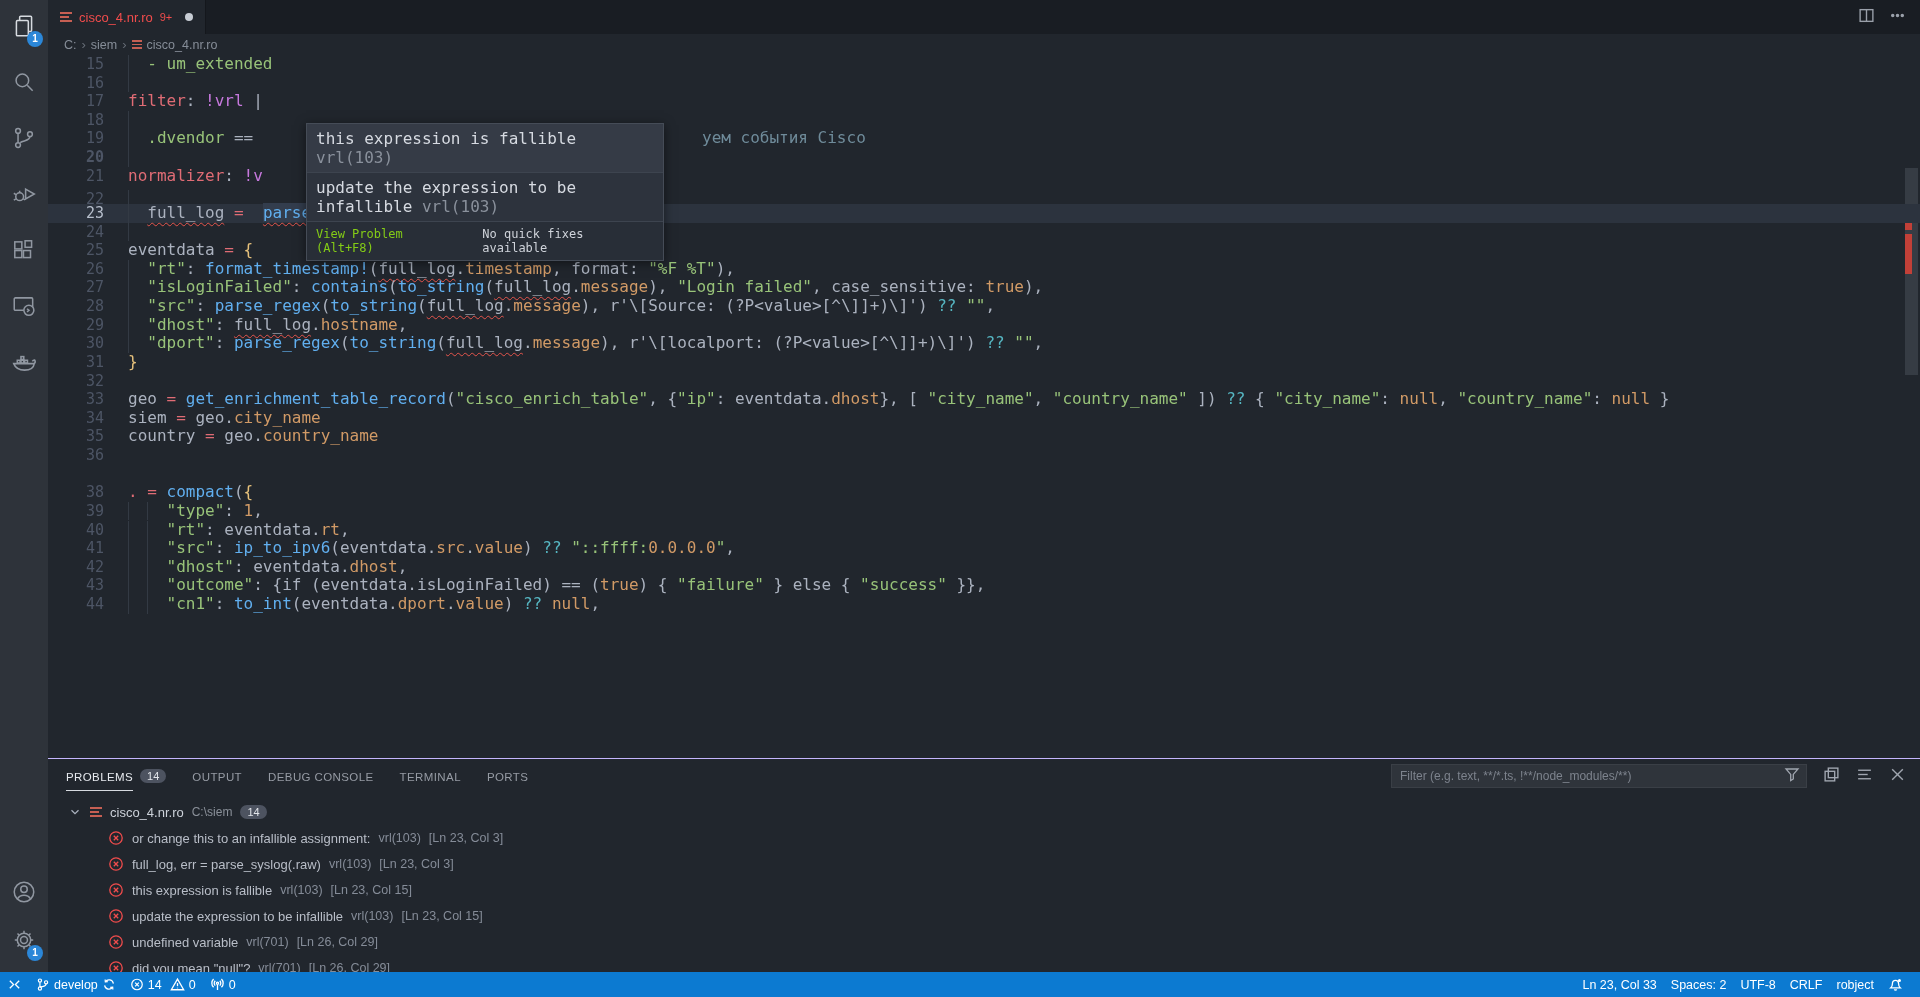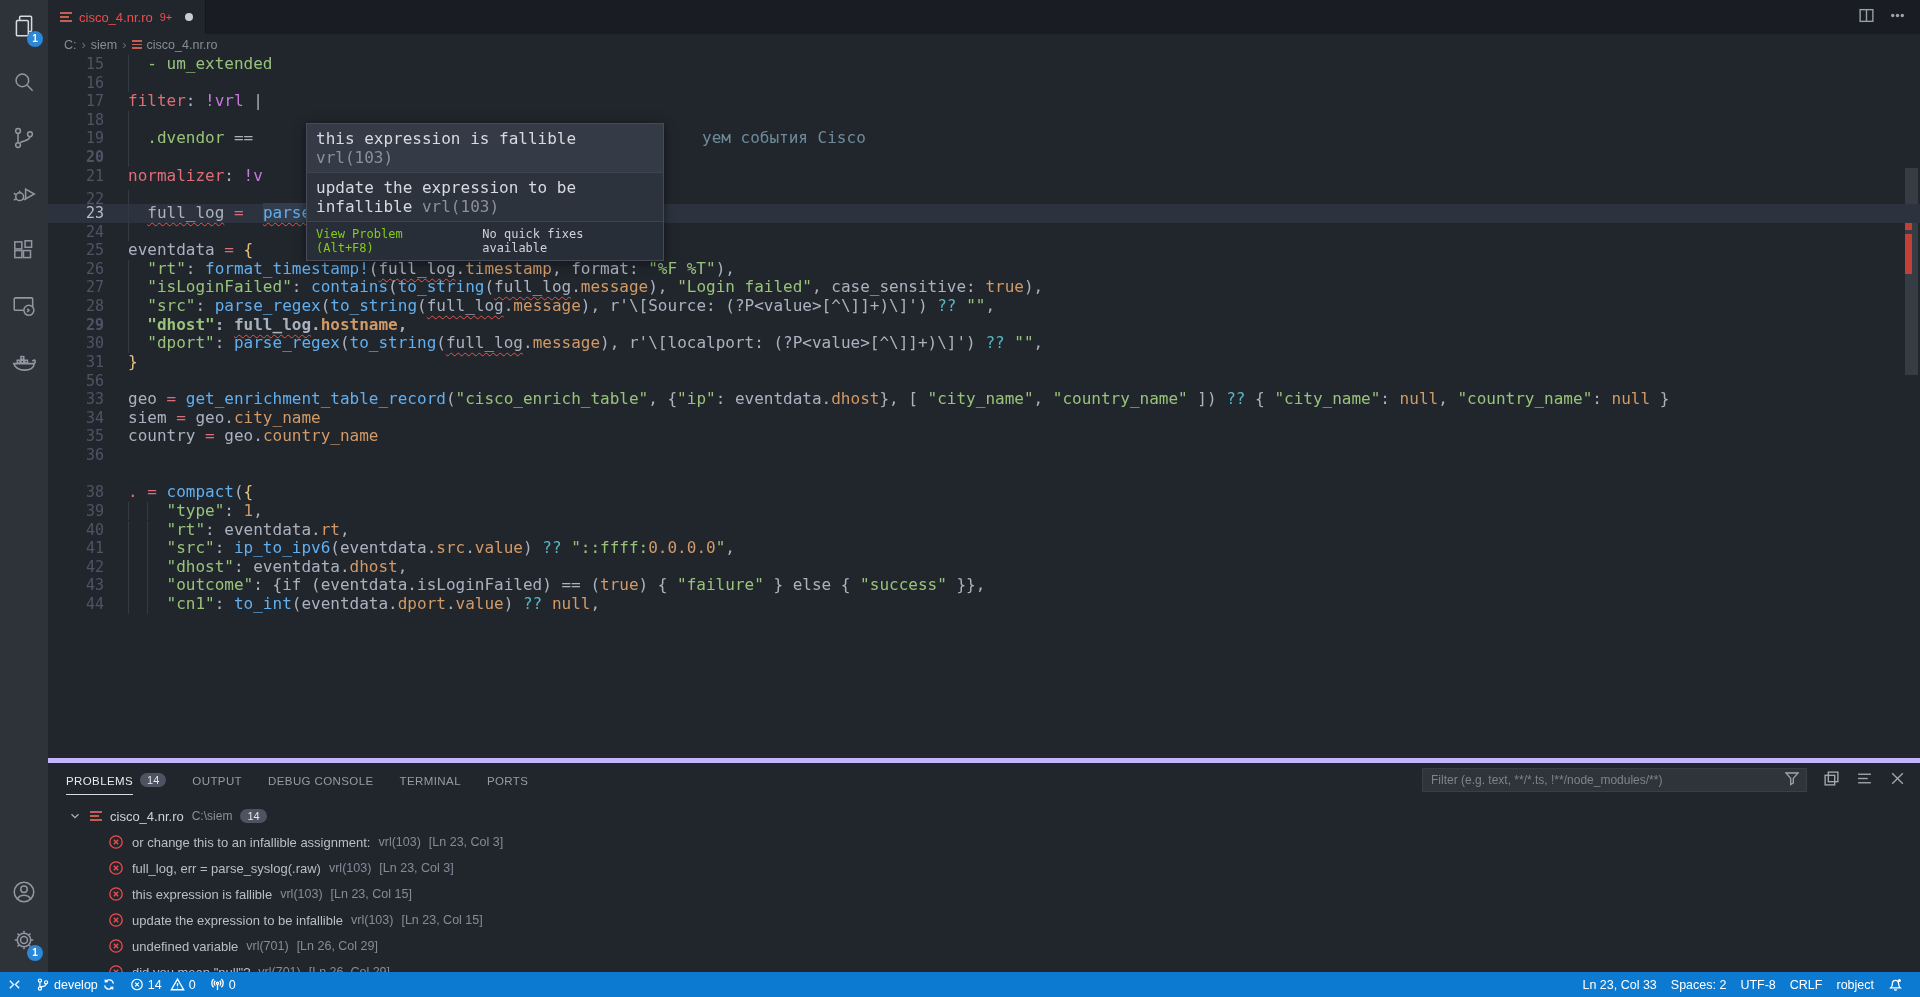--- a/index.html
+++ b/index.html
@@ -67,29 +67,29 @@
   .hover-status{ border-top:1px solid #3d444f; background:#282e37; padding:5px 9px; display:flex; gap:16px;
                  font-size:12px; align-items:center; }
   .hover-link{ color:#84cc16; cursor:pointer; }
   .hover-msg{ color:#cfd3da; }
 
   
   .scrollbar{ position:absolute; right:2px; top:113px; width:13px; height:207px; background:rgba(121,128,140,.25); }
   .ovr-mark{ position:absolute; right:8px; width:7px; background:#c24038; }
 
   
-  .panel{ height:214px; flex:0 0 214px; background:#21262d; border-top:5px solid #c4b5fd; position:relative; overflow:hidden; }
+  .panel{ height:214px; flex:0 0 214px; background:#21262d; border-top:1px solid #c4b5fd; position:relative; overflow:hidden; }
   .panel-header{ height:34px; display:flex; align-items:center; padding:0 14px 0 18px; }
   .ptabs{ display:flex; gap:26px; align-items:center; }
   .ptab{ color:#969ba4; font-size:11.5px; letter-spacing:.4px; cursor:pointer; padding:9px 0 7px; }
   .ptab.active{ color:#e6e9ee; border-bottom:1px solid #d7dae0; }
   .ptab-wrap{ display:flex; align-items:center; gap:7px; }
   .badge{ background:#4d5360; color:#e2e5ea; font-size:11px; border-radius:11px; padding:1px 7px; }
   .panel-tools{ margin-left:auto; display:flex; align-items:center; gap:16px; }
-  .filterbox{ width:385px; height:24px; background:#2f343b; border:1px solid #3a3f46; display:flex; align-items:center; padding:0 6px 0 8px; }
+  .filterbox{ width:416px; height:24px; background:#2f343b; border:1px solid #3a3f46; display:flex; align-items:center; padding:0 6px 0 8px; }
   .filterbox input{ flex:1; background:transparent; border:none; outline:none; color:#c7ccd4; font-size:12px;
                     font-family:"Liberation Sans",sans-serif; }
   .filterbox input::placeholder{ color:#7d838d; }
   .panel-tools svg{ stroke:#a0a6b0; fill:none; stroke-width:1.3; cursor:pointer; }
   .panel-body{ padding-top:6px; }
   .prow{ height:26px; display:flex; align-items:center; gap:8px; font-size:13px; cursor:pointer; }
   .filerow{ padding-left:20px; }
   .filerow .fname{ color:#cdd2da; }
   .filerow .fpath{ color:#8a9099; font-size:12px; }
   .problemrow{ padding-left:60px; }
@@ -265,24 +265,24 @@
           <div class="code-line" style="top: 74.48px;"><i class="guide" style="left: 80px;"></i><span class="ln">19</span><span class="code"><span class="tk-g">  .dvendor</span><span class="tk-w"> == </span><span class="tk-m" style="position: absolute; left: 574px; top: 0px;">уем события Cisco</span></span></div>
           <div class="code-line" style="top: 93.1px; font-weight: bold;"><i class="guide" style="left: 80px;"></i><span class="ln">20</span><span class="code"></span></div>
           <div class="code-line" style="top: 111.72px;"><span class="ln">21</span><span class="code"><span class="tk-r">normalizer</span><span class="tk-w">: </span><span class="tk-p">!v</span></span></div>
           <div class="code-line" style="top: 135px;"><i class="guide" style="left: 80px;"></i><span class="ln">22</span><span class="code"></span></div>
           <div class="code-line hl" style="top: 148.96px;"><i class="guide" style="left: 80px;"></i><span class="ln">23</span><span class="code"><span class="tk-w">  </span><span class="tk-w sq">full_log</span><span class="tk-w"> </span><span class="tk-r">=</span><span class="tk-w">  </span><span class="tk-b sq whl">parse_syslog</span><span class="tk-w sq whl">(</span><span class="tk-o sq whl">.raw</span><span class="tk-w sq whl">)</span></span><i class="cursor" style="left: 388.16px;"></i></div>
           <div class="code-line" style="top: 167.58px;"><i class="guide" style="left: 80px;"></i><span class="ln">24</span><span class="code"></span></div>
           <div class="code-line" style="top: 186.2px;"><span class="ln">25</span><span class="code"><span class="tk-w">eventdata</span><span class="tk-r"> = </span><span class="tk-y">{</span></span></div>
           <div class="code-line" style="top: 204.82px;"><i class="guide" style="left: 80px;"></i><span class="ln">26</span><span class="code"><span class="tk-w">  </span><span class="tk-g">"rt"</span><span class="tk-w">: </span><span class="tk-b">format_timestamp!</span><span class="tk-w">(</span><span class="tk-w sq">full_log</span><span class="tk-w">.</span><span class="tk-o">timestamp</span><span class="tk-w">, format: </span><span class="tk-g">"%F %T"</span><span class="tk-w">),</span></span></div>
           <div class="code-line" style="top: 223.44px;"><i class="guide" style="left: 80px;"></i><span class="ln">27</span><span class="code"><span class="tk-w">  </span><span class="tk-g">"isLoginFailed"</span><span class="tk-w">: </span><span class="tk-b">contains</span><span class="tk-w">(</span><span class="tk-b">to_string</span><span class="tk-w">(</span><span class="tk-w sq">full_log</span><span class="tk-w">.</span><span class="tk-o">message</span><span class="tk-w">), </span><span class="tk-g">"Login failed"</span><span class="tk-w">, case_sensitive: </span><span class="tk-o">true</span><span class="tk-w">),</span></span></div>
           <div class="code-line" style="top: 242.06px;"><i class="guide" style="left: 80px;"></i><span class="ln">28</span><span class="code"><span class="tk-w">  </span><span class="tk-g">"src"</span><span class="tk-w">: </span><span class="tk-b">parse_regex</span><span class="tk-w">(</span><span class="tk-b">to_string</span><span class="tk-w">(</span><span class="tk-w sq">full_log</span><span class="tk-w">.</span><span class="tk-o">message</span><span class="tk-w">), r'\[Source: (?P&lt;value&gt;[^\]]+)\]') </span><span class="tk-c">??</span><span class="tk-w"> </span><span class="tk-g">""</span><span class="tk-w">,</span></span></div>
-          <div class="code-line" style="top: 260.68px; font-weight: bold;"><i class="guide" style="left: 80px;"></i><span class="ln">29</span><span class="code"><span class="tk-w">  </span><span class="tk-g">"dhost"</span><span class="tk-w">: </span><span class="tk-w sq">full_log</span><span class="tk-w">.</span><span class="tk-o">hostname</span><span class="tk-w">,</span></span></div>
+          <div class="code-line" style="top: 260.68px;"><i class="guide" style="left: 80px;"></i><span class="ln">29</span><span class="code"><span class="tk-w">  </span><span class="tk-g">"dhost"</span><span class="tk-w">: </span><span class="tk-w sq">full_log</span><span class="tk-w">.</span><span class="tk-o">hostname</span><span class="tk-w">,</span></span></div>
           <div class="code-line" style="top: 279.3px;"><i class="guide" style="left: 80px;"></i><span class="ln">30</span><span class="code"><span class="tk-w">  </span><span class="tk-g">"dport"</span><span class="tk-w">: </span><span class="tk-b">parse_regex</span><span class="tk-w">(</span><span class="tk-b">to_string</span><span class="tk-w">(</span><span class="tk-w sq">full_log</span><span class="tk-w">.</span><span class="tk-o">message</span><span class="tk-w">), r'\[localport: (?P&lt;value&gt;[^\]]+)\]') </span><span class="tk-c">??</span><span class="tk-w"> </span><span class="tk-g">""</span><span class="tk-w">,</span></span></div>
           <div class="code-line" style="top: 297.92px;"><span class="ln">31</span><span class="code"><span class="tk-y">}</span></span></div>
-          <div class="code-line" style="top: 316.54px;"><span class="ln">56</span><span class="code"></span></div>
+          <div class="code-line" style="top: 316.54px;"><span class="ln">32</span><span class="code"></span></div>
           <div class="code-line" style="top: 335.16px;"><span class="ln">33</span><span class="code"><span class="tk-w">geo</span><span class="tk-r"> = </span><span class="tk-b">get_enrichment_table_record</span><span class="tk-w">(</span><span class="tk-g">"cisco_enrich_table"</span><span class="tk-w">, {</span><span class="tk-g">"ip"</span><span class="tk-w">: eventdata.</span><span class="tk-o">dhost</span><span class="tk-w">}, [ </span><span class="tk-g">"city_name"</span><span class="tk-w">, </span><span class="tk-g">"country_name"</span><span class="tk-w"> ]) </span><span class="tk-c">??</span><span class="tk-w"> { </span><span class="tk-g">"city_name"</span><span class="tk-w">: </span><span class="tk-o">null</span><span class="tk-w">, </span><span class="tk-g">"country_name"</span><span class="tk-w">: </span><span class="tk-o">null</span><span class="tk-w"> }</span></span></div>
           <div class="code-line" style="top: 353.78px;"><span class="ln">34</span><span class="code"><span class="tk-w">siem</span><span class="tk-r"> = </span><span class="tk-w">geo.</span><span class="tk-o">city_name</span></span></div>
           <div class="code-line" style="top: 372.4px;"><span class="ln">35</span><span class="code"><span class="tk-w">country</span><span class="tk-r"> = </span><span class="tk-w">geo.</span><span class="tk-o">country_name</span></span></div>
           <div class="code-line" style="top: 391.02px;"><span class="ln">36</span><span class="code"></span></div>
           <div class="code-line" style="top: 428.26px;"><span class="ln">38</span><span class="code"><span class="tk-r">. = </span><span class="tk-b">compact</span><span class="tk-w">(</span><span class="tk-y">{</span></span></div>
           <div class="code-line" style="top: 446.88px;"><i class="guide" style="left: 80px;"></i><i class="guide" style="left: 99.26px;"></i><span class="ln">39</span><span class="code"><span class="tk-w">    </span><span class="tk-g">"type"</span><span class="tk-w">: </span><span class="tk-o">1</span><span class="tk-w">,</span></span></div>
           <div class="code-line" style="top: 465.5px;"><i class="guide" style="left: 80px;"></i><i class="guide" style="left: 99.26px;"></i><span class="ln">40</span><span class="code"><span class="tk-w">    </span><span class="tk-g">"rt"</span><span class="tk-w">: eventdata.</span><span class="tk-o">rt</span><span class="tk-w">,</span></span></div>
           <div class="code-line" style="top: 484.12px;"><i class="guide" style="left: 80px;"></i><i class="guide" style="left: 99.26px;"></i><span class="ln">41</span><span class="code"><span class="tk-w">    </span><span class="tk-g">"src"</span><span class="tk-w">: </span><span class="tk-b">ip_to_ipv6</span><span class="tk-w">(eventdata.</span><span class="tk-o">src</span><span class="tk-w">.</span><span class="tk-o">value</span><span class="tk-w">) </span><span class="tk-c">??</span><span class="tk-w"> </span><span class="tk-g">"::ffff:</span><span class="tk-o">0.0.0.0</span><span class="tk-g">"</span><span class="tk-w">,</span></span></div>
           <div class="code-line" style="top: 502.74px;"><i class="guide" style="left: 80px;"></i><i class="guide" style="left: 99.26px;"></i><span class="ln">42</span><span class="code"><span class="tk-w">    </span><span class="tk-g">"dhost"</span><span class="tk-w">: eventdata.</span><span class="tk-o">dhost</span><span class="tk-w">,</span></span></div>
           <div class="code-line" style="top: 521.36px;"><i class="guide" style="left: 80px;"></i><i class="guide" style="left: 99.26px;"></i><span class="ln">43</span><span class="code"><span class="tk-w">    </span><span class="tk-g">"outcome"</span><span class="tk-w">: {if (eventdata.isLoginFailed) == (</span><span class="tk-o">true</span><span class="tk-w">) { </span><span class="tk-g">"failure"</span><span class="tk-w"> } else { </span><span class="tk-g">"success"</span><span class="tk-w"> }},</span></span></div>

